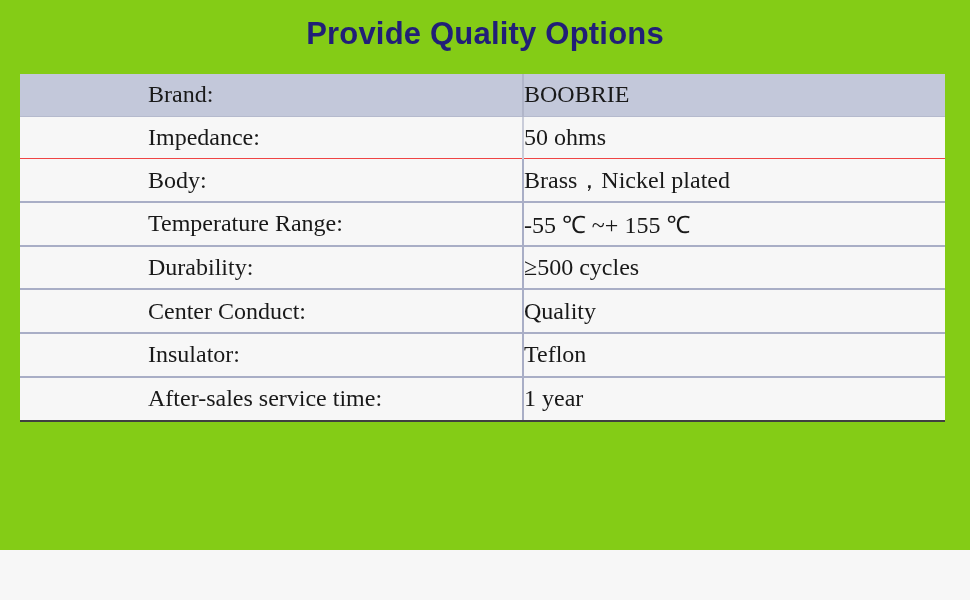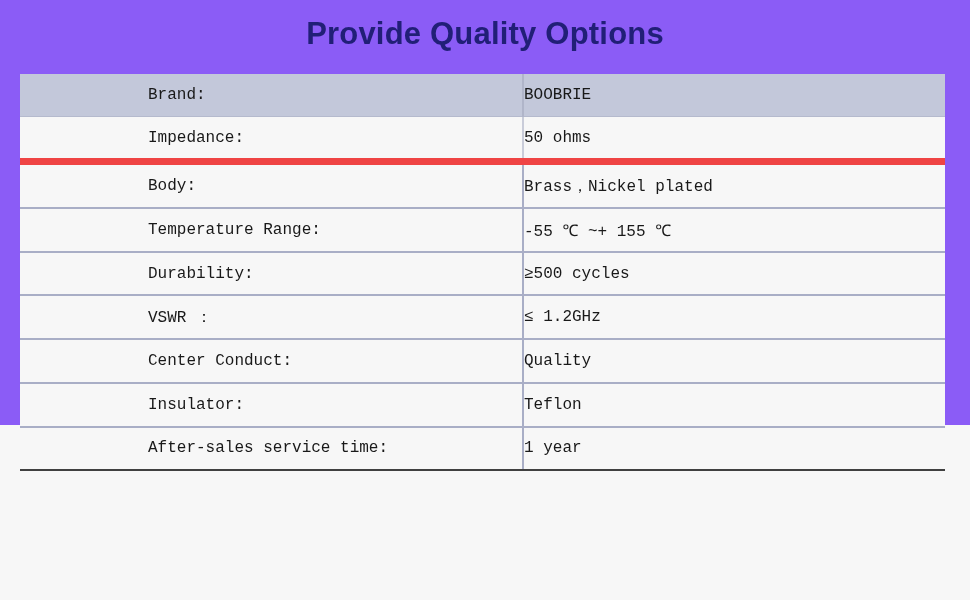--- a/index.html
+++ b/index.html
@@ -10,22 +10,22 @@
   body {
     width: 970px;
     height: 600px;
     background: #f7f7f7;
     font-family: "Liberation Sans", sans-serif;
     overflow: hidden;
   }
   .page {
     position: relative;
     width: 970px;
-    height: 425px;
-    background: #8b5cf6;
+    height: 550px;
+    background: #84cc16;
     box-sizing: border-box;
   }
   .title {
     position: absolute;
     top: 16px;
     left: 0;
     width: 970px;
     text-align: center;
     font-family: "Liberation Sans", sans-serif;
     font-size: 31px;
@@ -44,45 +44,45 @@
     background: #f7f7f7;
   }
   .spec-table col.c-label { width: 503px; }
   .spec-table col.c-value { width: 422px; }
 
   .spec-table tr { height: 41.7px; }
 
   .spec-table td {
     padding: 0 0;
     height: 41.7px;
-    font-size: 16px;
+    font-size: 24px;
     color: #191919;
     border-bottom: 2px solid #a9aec6;
     vertical-align: middle;
-    font-family: Liberation Mono, monospace;
+    font-family: Liberation Serif, serif;
   }
   .spec-table td.label {
     text-align: left;
     padding-left: 128px;
     border-right: 2px solid #a9aec6;
   }
   .spec-table td.value {
     text-align: left;
   }
   
   .spec-table tr.header-row td {
     background: #c3c8da;
     border-bottom: 1px solid #b5bacd;
   }
   .spec-table tr.header-row td.label {
     border-right: 2px solid #b0b5c9;
   }
   
   .spec-table tr.row-faint td {
-    border-bottom: 7px solid #ef4444;
+    border-bottom: 1px solid #ef4444;
   }
   .spec-table tr.row-faint td.label {
     border-right: 2px solid #c9ccd9;
   }
   .spec-table tr:last-child td {
     border-bottom: 2px solid #404040;
   }
 </style>
 </head>
 <body>
@@ -111,24 +111,20 @@
         </tr>
         <tr>
           <td class="label">Temperature Range:</td>
           <td class="value">-55 ℃ ~+ 155 ℃</td>
         </tr>
         <tr>
           <td class="label">Durability:</td>
           <td class="value">≥500 cycles</td>
         </tr>
         <tr>
-          <td class="label">VSWR ：</td>
-          <td class="value">≤ 1.2GHz</td>
-        </tr>
-        <tr>
           <td class="label">Center Conduct:</td>
           <td class="value">Quality</td>
         </tr>
         <tr>
           <td class="label">Insulator:</td>
           <td class="value">Teflon</td>
         </tr>
         <tr>
           <td class="label">After-sales service time:</td>
           <td class="value">1 year</td>

